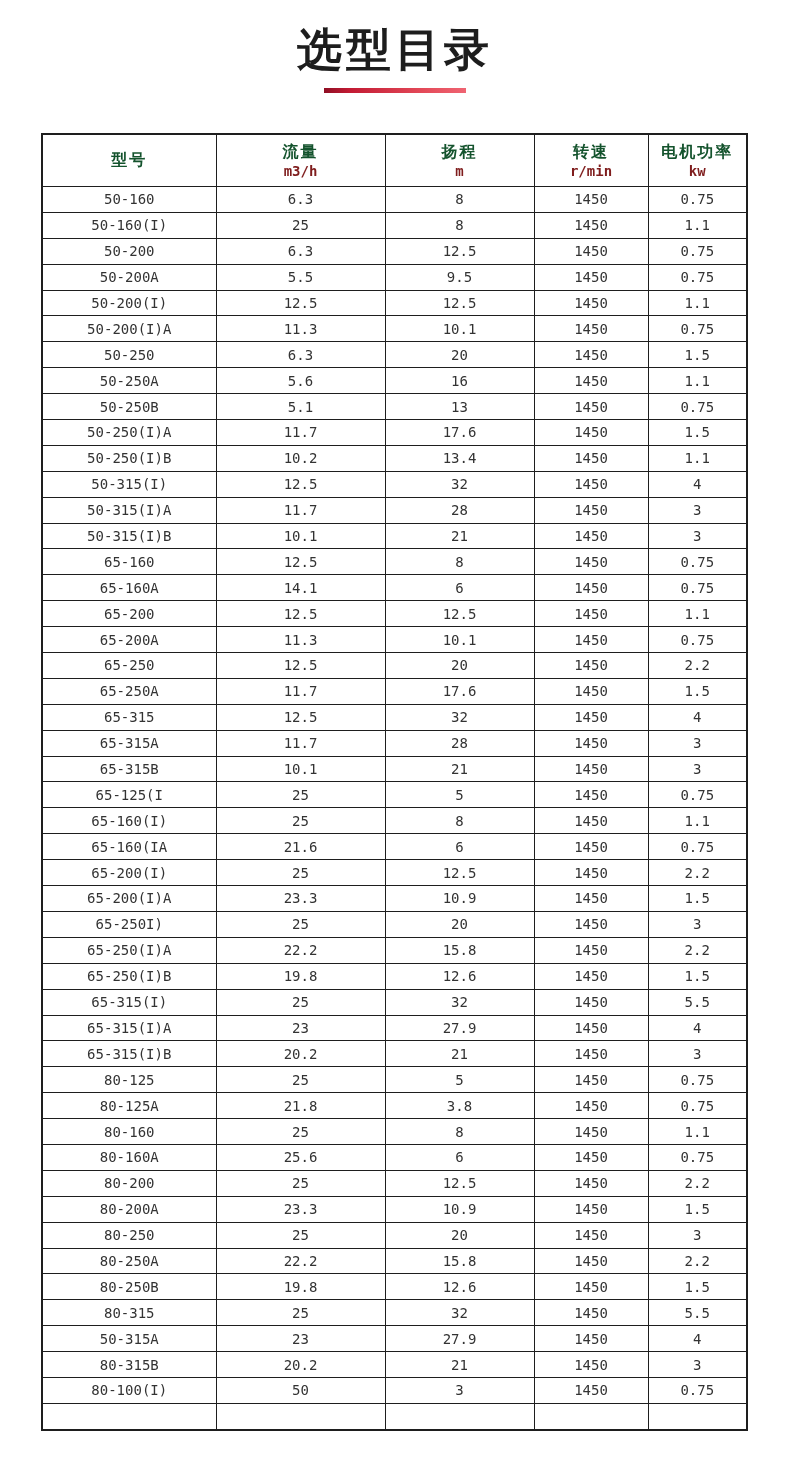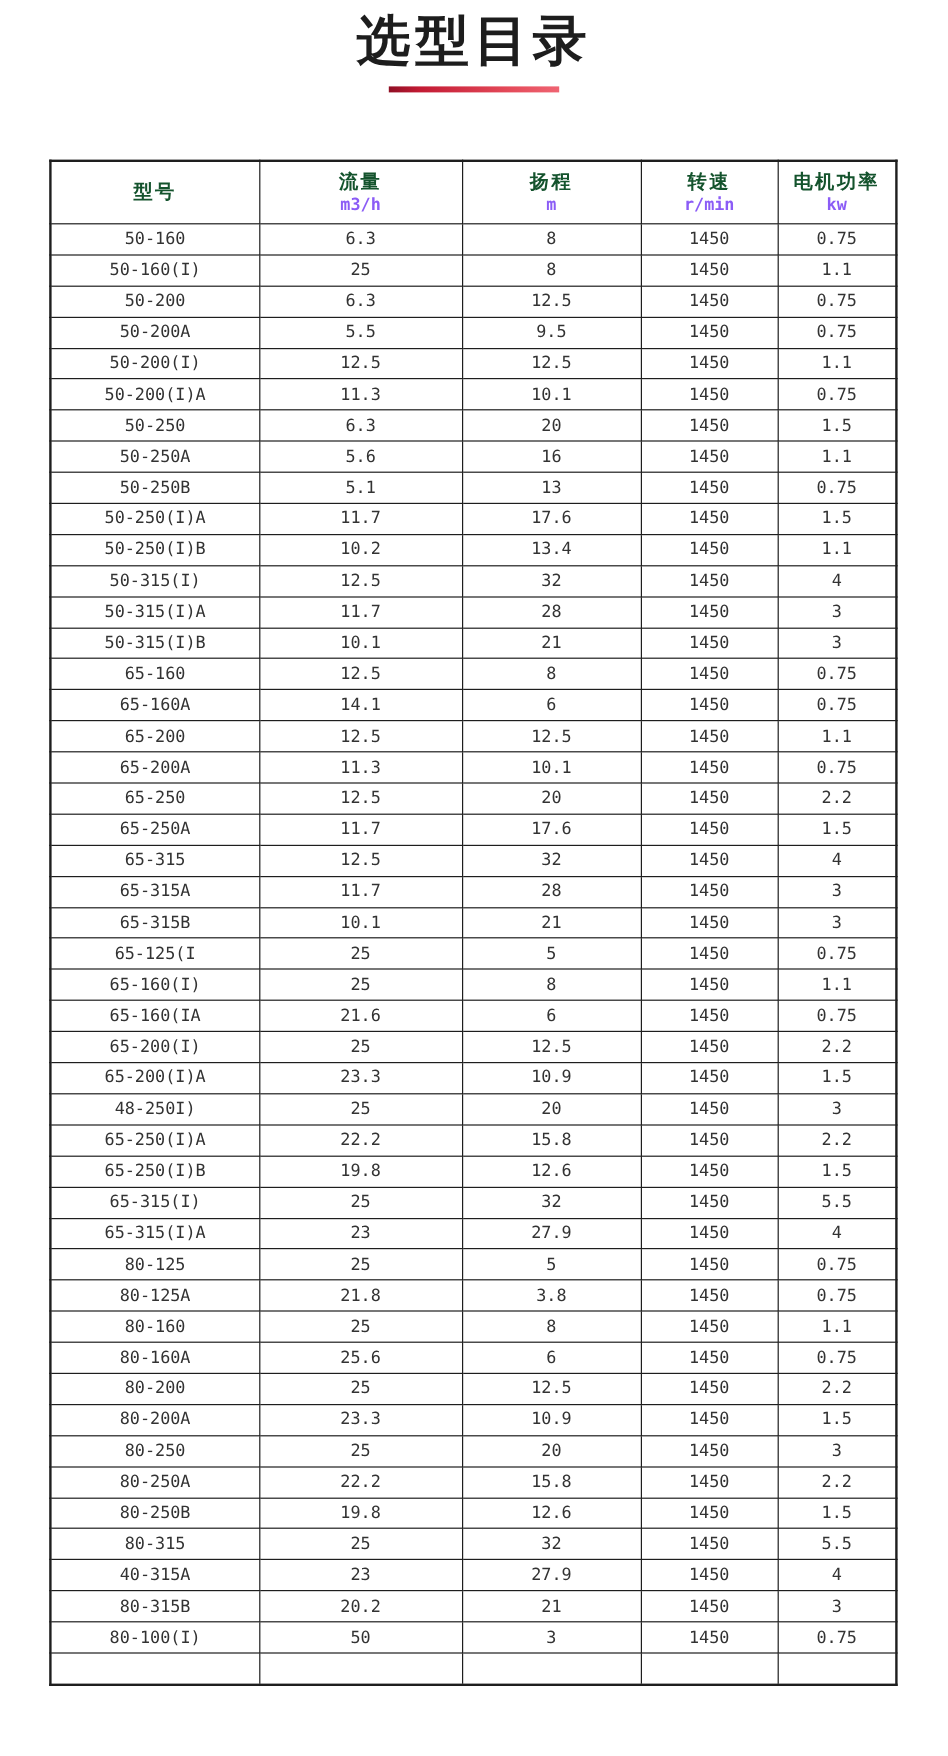--- a/index.html
+++ b/index.html
@@ -5,21 +5,21 @@
   html, body { margin: 0; padding: 0; }
   body {
     width: 790px;
     height: 1463px;
     overflow: hidden;
     position: relative;
     background: #ffffff;
     font-family: "Liberation Sans", sans-serif;
   }
   .title-wrap {
-    padding-top: 8px;
+    padding-top: 24px;
     text-align: center;
   }
   .page-title {
     margin: 0;
     font-size: 45px;
     line-height: 1.15;
     font-weight: 700;
     letter-spacing: 4px;
     color: #1d1d1d;
     font-family: "DejaVu Sans", "Liberation Sans", sans-serif;
@@ -52,21 +52,21 @@
   .h-label {
     font-size: 16px;
     font-weight: 700;
     letter-spacing: 2px;
     color: #14532d;
     font-family: "DejaVu Sans", "Liberation Sans", sans-serif;
   }
   .h-unit {
     font-size: 14px;
     font-weight: 700;
-    color: #8b5cf6;
+    color: #7f1d1d;
     font-family: "DejaVu Sans Mono", "Liberation Mono", monospace;
   }
   .catalog tbody td {
     height: 24.9px;
     font-size: 14px;
     color: #333333;
     font-family: "DejaVu Sans Mono", "Liberation Mono", monospace;
   }
 </style>
 </head>
@@ -300,21 +300,21 @@
         <td>2.2</td>
       </tr>
       <tr>
         <td>65-200(I)A</td>
         <td>23.3</td>
         <td>10.9</td>
         <td>1450</td>
         <td>1.5</td>
       </tr>
       <tr>
-        <td>48-250I)</td>
+        <td>65-250I)</td>
         <td>25</td>
         <td>20</td>
         <td>1450</td>
         <td>3</td>
       </tr>
       <tr>
         <td>65-250(I)A</td>
         <td>22.2</td>
         <td>15.8</td>
         <td>1450</td>
@@ -335,20 +335,27 @@
         <td>5.5</td>
       </tr>
       <tr>
         <td>65-315(I)A</td>
         <td>23</td>
         <td>27.9</td>
         <td>1450</td>
         <td>4</td>
       </tr>
       <tr>
+        <td>65-315(I)B</td>
+        <td>20.2</td>
+        <td>21</td>
+        <td>1450</td>
+        <td>3</td>
+      </tr>
+      <tr>
         <td>80-125</td>
         <td>25</td>
         <td>5</td>
         <td>1450</td>
         <td>0.75</td>
       </tr>
       <tr>
         <td>80-125A</td>
         <td>21.8</td>
         <td>3.8</td>
@@ -405,21 +412,21 @@
         <td>1.5</td>
       </tr>
       <tr>
         <td>80-315</td>
         <td>25</td>
         <td>32</td>
         <td>1450</td>
         <td>5.5</td>
       </tr>
       <tr>
-        <td>40-315A</td>
+        <td>50-315A</td>
         <td>23</td>
         <td>27.9</td>
         <td>1450</td>
         <td>4</td>
       </tr>
       <tr>
         <td>80-315B</td>
         <td>20.2</td>
         <td>21</td>
         <td>1450</td>

